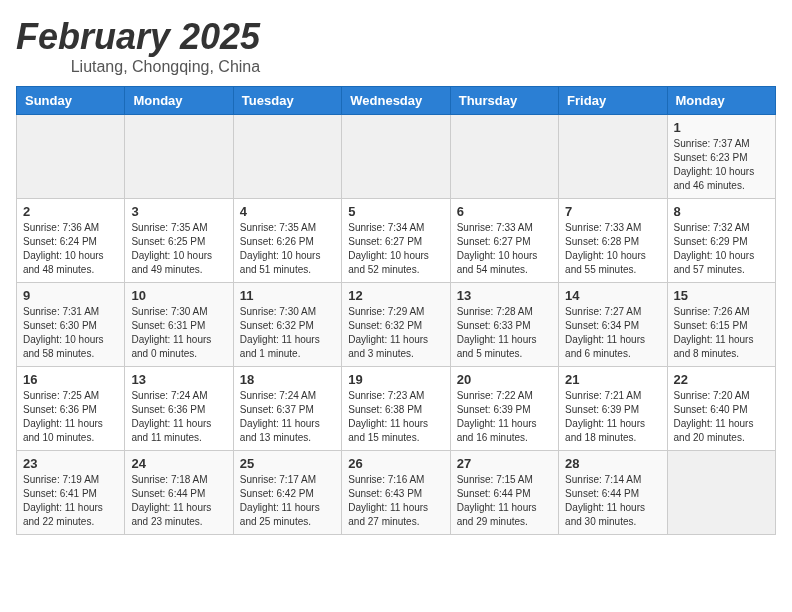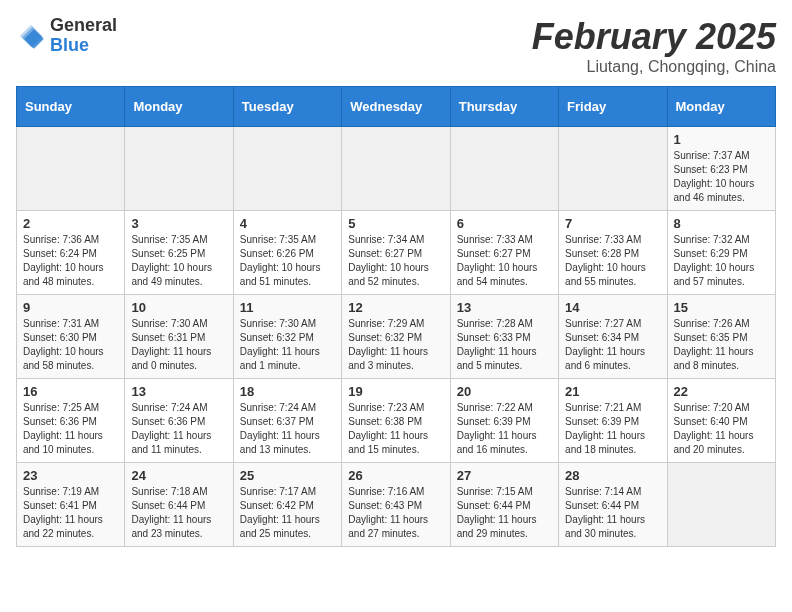--- a/index.html
+++ b/index.html
@@ -56,21 +56,21 @@
     .calendar {
       width: 100%;
       border-collapse: collapse;
       border: 1px solid #ccc;
     }
     .calendar th {
       background: #2b7fd4;
       color: #fff;
       font-size: 13px;
       font-weight: bold;
-      padding: 12px 8px;
+      padding: 6px 8px;
       text-align: left;
       border: 1px solid #1a6ab8;
       margin-left: 37px;
     }
     .calendar td {
       vertical-align: top;
       border: 1px solid #ccc;
       padding: 5px 6px;
       width: 108px;
       min-height: 80px;
@@ -96,31 +96,20 @@
       line-height: 1.4;
     }
     .empty-cell {
       background: #f0f0f0 !important;
     }
   </style>
 </head>
 <body>
 
 <div class="header-area">
-  <div class="logo">
-    <svg class="logo-icon" viewBox="0 0 40 40">
-      <polygon points="20,5 35,20 20,35 5,20" fill="#2b7fd4" opacity="0.3"></polygon>
-      <polygon points="22,8 36,22 22,36 8,22" fill="#2b7fd4" opacity="0.5"></polygon>
-      <polygon points="24,11 37,24 24,37 11,24" fill="#2b7fd4" opacity="0.8"></polygon>
-    </svg>
-    <div class="logo-text">
-      <span class="logo-general">General</span>
-      <span class="logo-blue">Blue</span>
-    </div>
-  </div>
   <div class="title-block">
     <div class="main-title">February 2025</div>
     <div class="subtitle">Liutang, Chongqing, China</div>
   </div>
 </div>
 
 <table class="calendar">
   <thead>
     <tr>
     <th>Sunday</th>
@@ -224,21 +213,21 @@
         </td>
         <td>
           <span class="day-number">14</span>
           <div class="day-info">Sunrise: 7:27 AM
 Sunset: 6:34 PM
 Daylight: 11 hours and 6 minutes.</div>
         </td>
         <td>
           <span class="day-number">15</span>
           <div class="day-info">Sunrise: 7:26 AM
-Sunset: 6:35 PM
+Sunset: 6:15 PM
 Daylight: 11 hours and 8 minutes.</div>
         </td>
       </tr>
       <tr>
         <td>
           <span class="day-number">16</span>
           <div class="day-info">Sunrise: 7:25 AM
 Sunset: 6:36 PM
 Daylight: 11 hours and 10 minutes.</div>
         </td>

